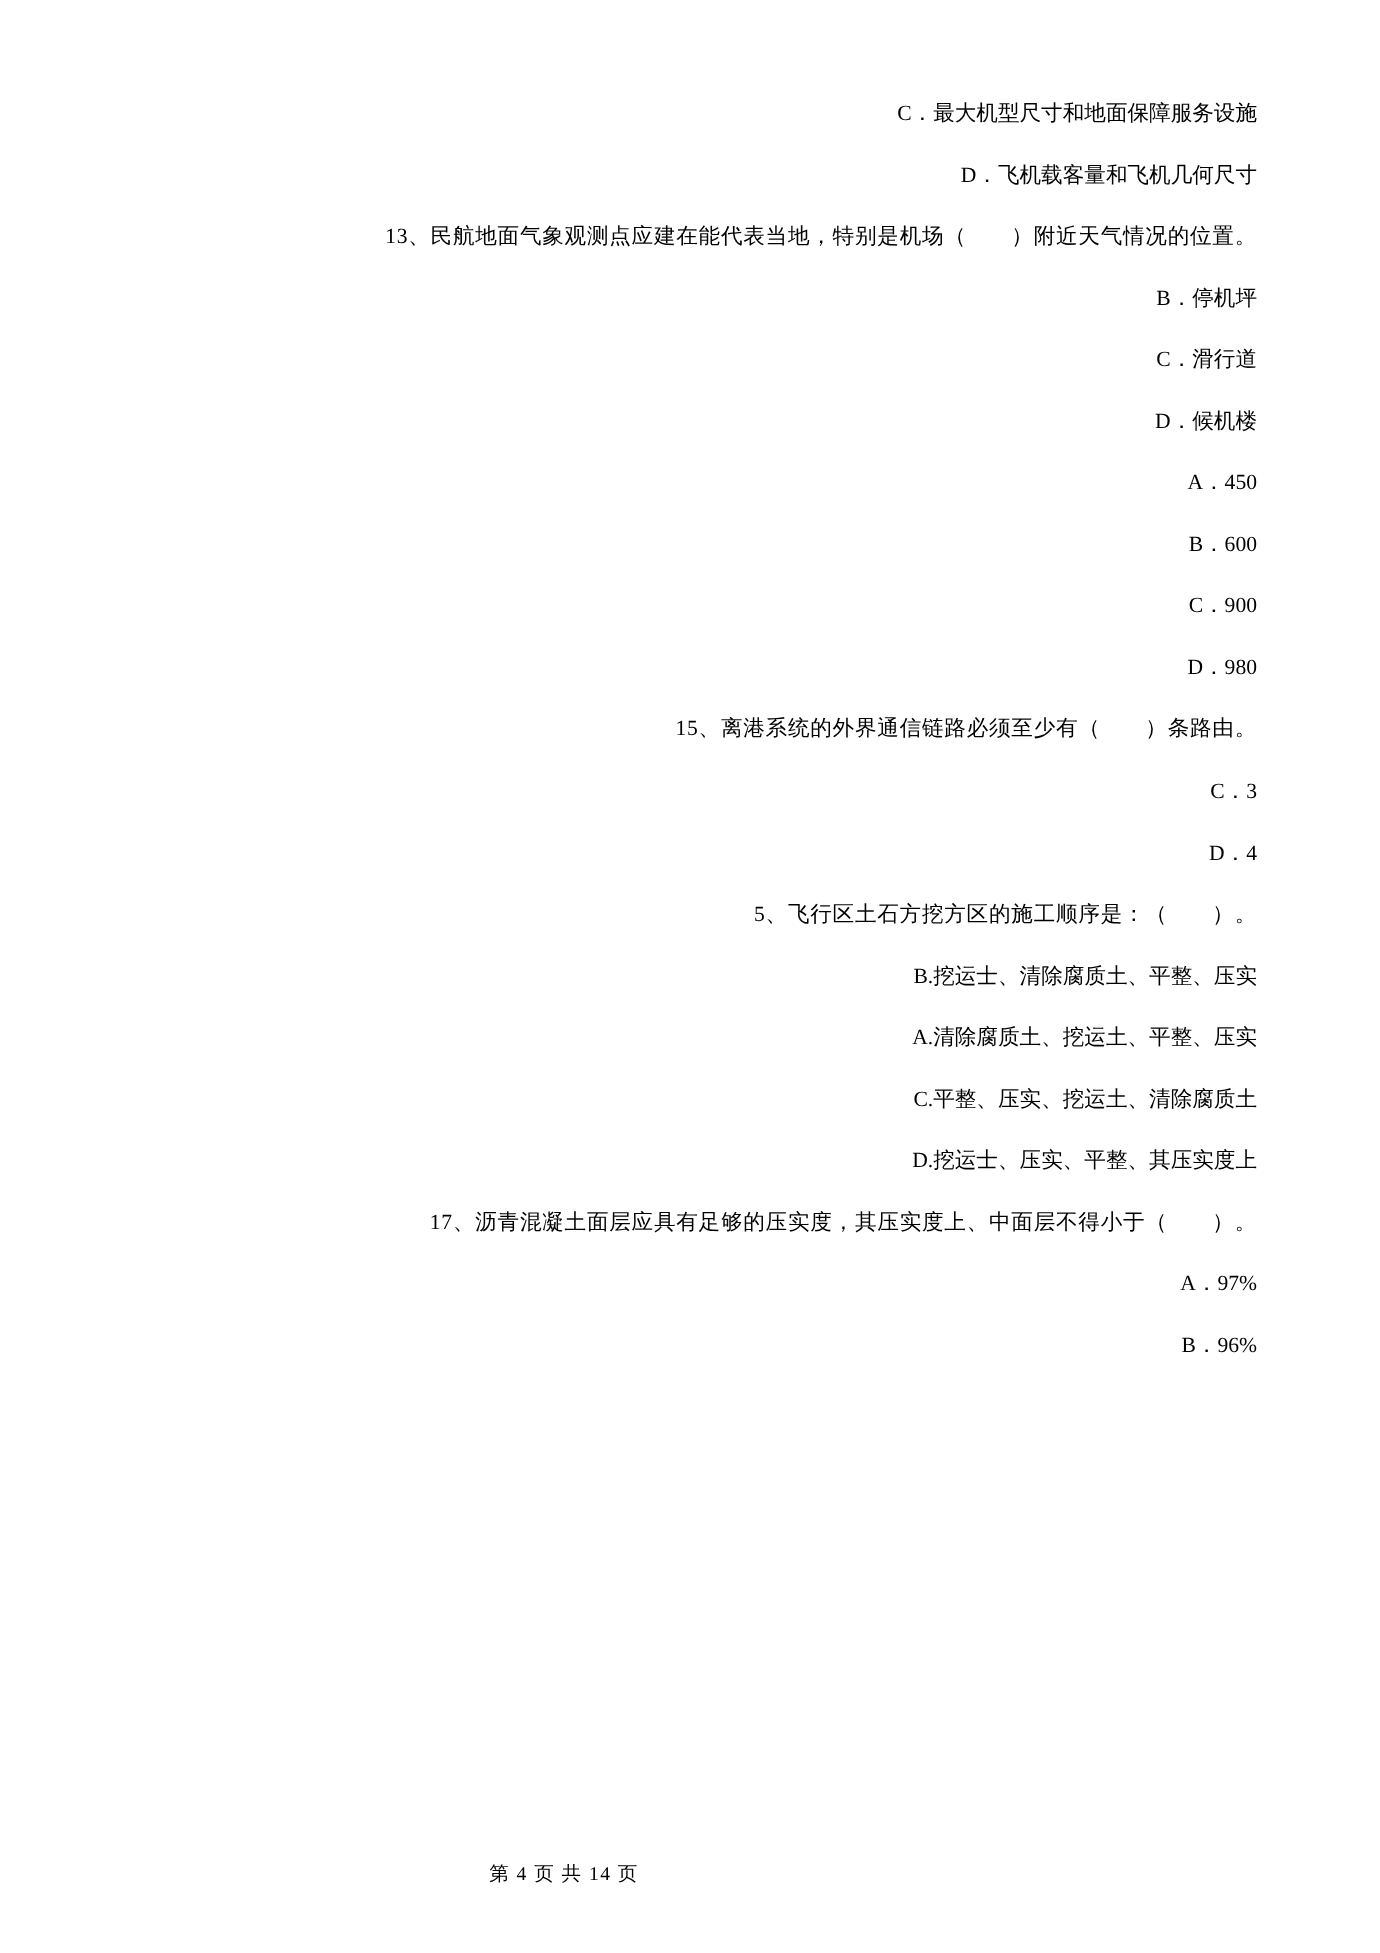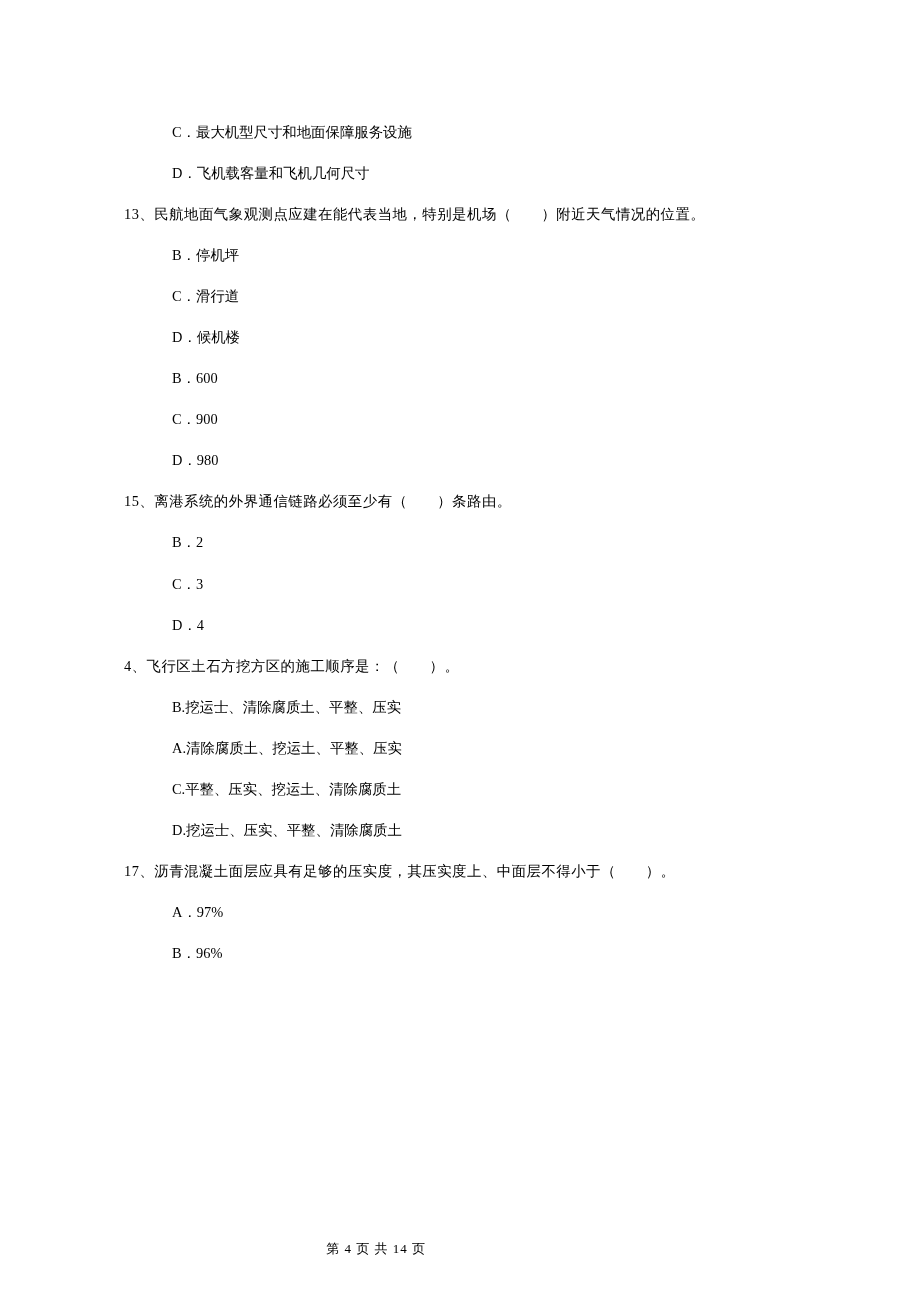--- a/index.html
+++ b/index.html
@@ -7,21 +7,22 @@
     padding: 0;
     background: #fff;
     font-family: "SimSun", "宋体", serif;
     color: #000;
     font-size: 14.4px;
     width: 920px;
     height: 1302px;
     box-sizing: border-box;
   }
   .page {
-    padding: 112px 82px 0 82px;
+    padding: 56px 82px 0 82px;
+    text-align: right;
   }
   .option-block {
     margin-left: 90px;
     line-height: 2.85;
   }
   .question {
     margin-left: 42px;
     line-height: 2.85;
     letter-spacing: 0.5px;
   }
@@ -41,34 +42,34 @@
 <div class="page">
 
   <div class="option-block">C．最大机型尺寸和地面保障服务设施</div>
   <div class="option-block">D．飞机载客量和飞机几何尺寸</div>
 
   <div class="question">13、民航地面气象观测点应建在能代表当地，特别是机场（　　）附近天气情况的位置。</div>
   <div class="option-block">B．停机坪</div>
   <div class="option-block">C．滑行道</div>
   <div class="option-block">D．候机楼</div>
 
+  <div class="option-block">A．450</div>
   <div class="option-block">B．600</div>
   <div class="option-block">C．900</div>
   <div class="option-block">D．980</div>
 
   <div class="question">15、离港系统的外界通信链路必须至少有（　　）条路由。</div>
-  <div class="option-block">B．2</div>
   <div class="option-block">C．3</div>
   <div class="option-block">D．4</div>
 
-  <div class="question">4、飞行区土石方挖方区的施工顺序是：（　　）。</div>
+  <div class="question">5、飞行区土石方挖方区的施工顺序是：（　　）。</div>
   <div class="option-block">B.挖运士、清除腐质土、平整、压实</div>
   <div class="option-block">A.清除腐质土、挖运土、平整、压实</div>
   <div class="option-block">C.平整、压实、挖运土、清除腐质土</div>
-  <div class="option-block">D.挖运士、压实、平整、清除腐质土</div>
+  <div class="option-block">D.挖运士、压实、平整、其压实度上</div>
 
   <div class="question">17、沥青混凝土面层应具有足够的压实度，其压实度上、中面层不得小于（　　）。</div>
   <div class="option-block">A．97%</div>
   <div class="option-block">B．96%</div>
 
 </div>
 
 <div class="footer">第 4 页 共 14 页</div>
 
 </body></html>

